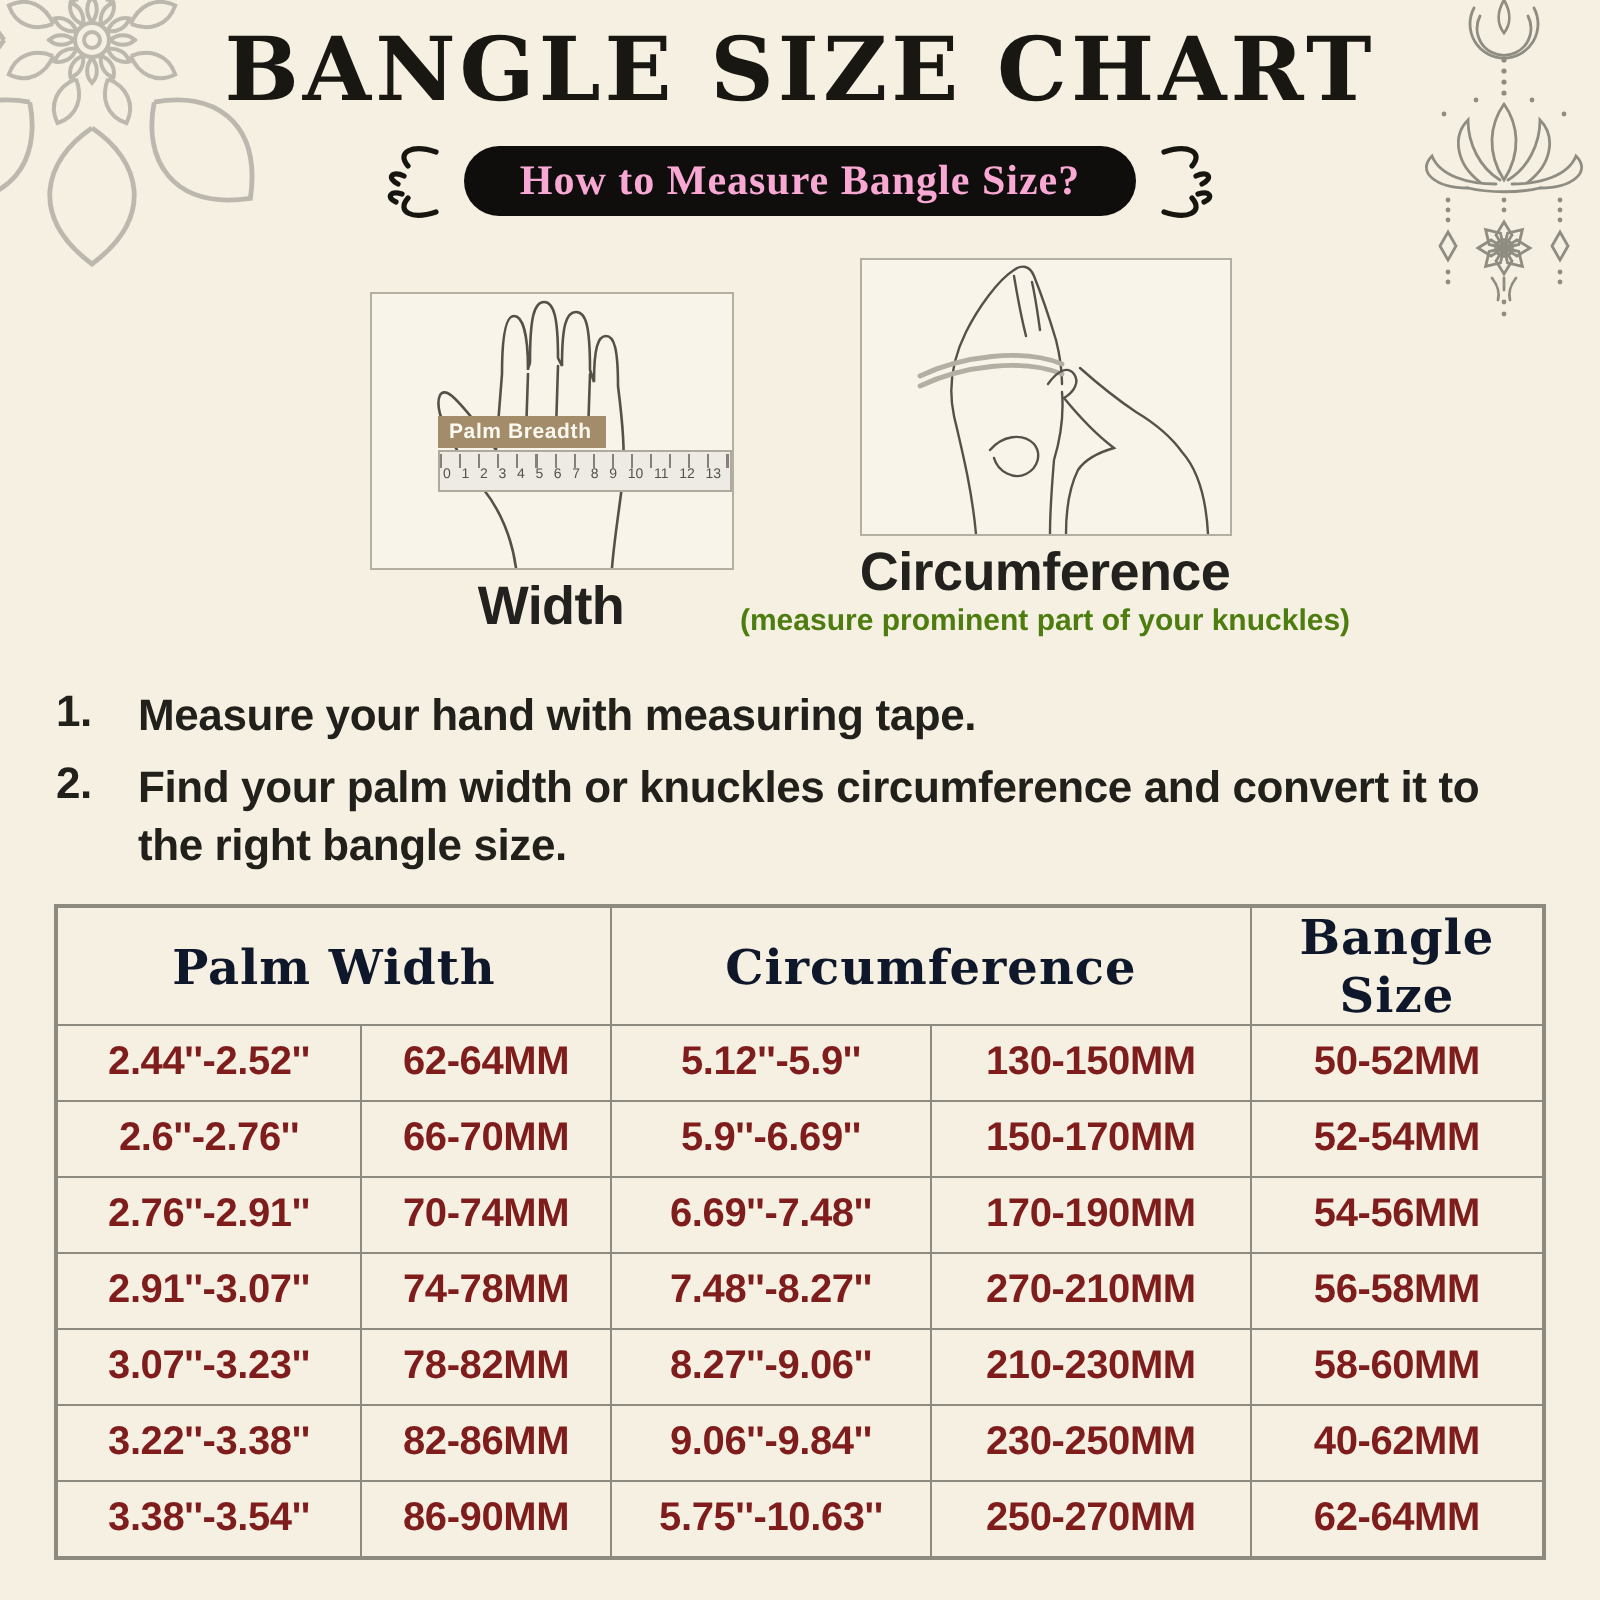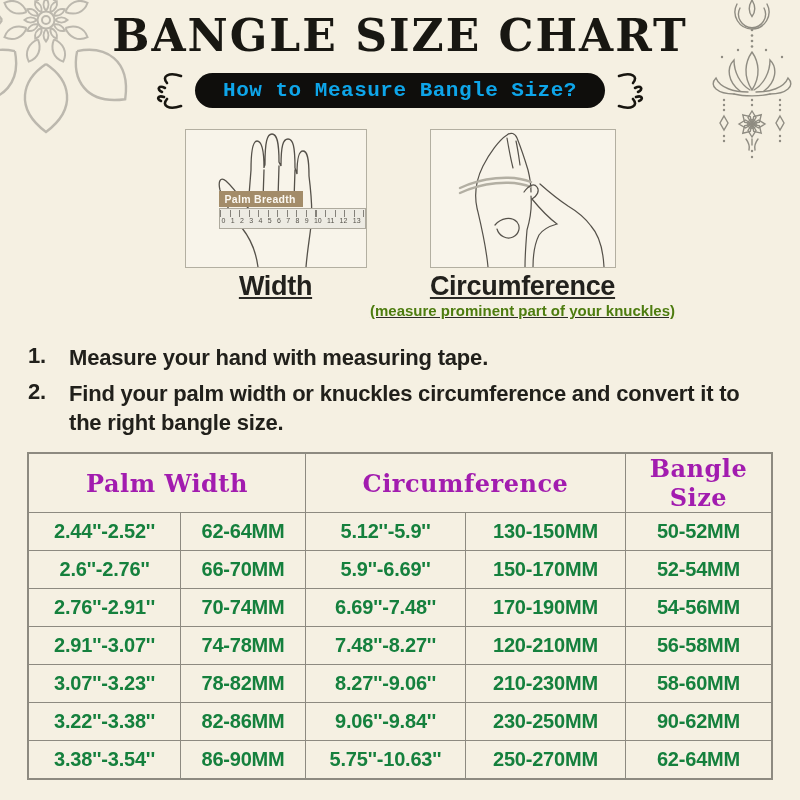--- a/index.html
+++ b/index.html
@@ -29,38 +29,37 @@
   .banner-row{
     display:flex;
     justify-content:center;
     align-items:center;
     gap:10px;
     margin-top:9px;
     height:40px;
   }
   .banner-pill{
     background:#0f0e0c;
-    color:#0ea5e9;
-    font-family:Liberation Mono, monospace;
+    color:#f9a8d4;
+    font-family:Liberation Serif, serif;
     font-weight:700;
     font-size:21px;
     letter-spacing:0.5px;
     line-height:35px;
     height:35px;
     padding:0 28px;
     border-radius:18px;
   }
 
   .illus-row{
     display:flex;
     justify-content:center;
-    align-items:flex-start;
+    align-items:flex-end;
     gap:65px;
     margin-top:19px;
-    text-decoration:underline;
   }
   .illus-col{display:flex;flex-direction:column;align-items:center;}
   .illus-col.col-width{width:180px;}
   .illus-col.col-circ{width:184px;}
   .illus-box{
     position:relative;
     border:1px solid #b3afa1;
     background:#f8f4ea;
     overflow:hidden;
   }
@@ -141,28 +140,28 @@
   }
   table.size-chart th, table.size-chart td{
     border:1px solid #8d8a80;
     text-align:center;
     padding:0;
   }
   table.size-chart th{
     font-family:"DejaVu Serif","Liberation Serif",serif;
     font-weight:700;
     font-size:24px;
-    color:#a21caf;
+    color:#0f172a;
     height:49px;
     letter-spacing:0.5px;
   }
   table.size-chart td{
     font-size:20px;
     font-weight:700;
-    color:#15803d;
+    color:#7f1d1d;
     height:37px;
     letter-spacing:-0.2px;
   }
 </style>
 </head>
 <body>
 
 <svg class="decor decor-mandala" width="170" height="140" viewBox="0 0 170 140">
   <g transform="translate(46,20)" fill="none" stroke="#bcb8ae" stroke-width="2">
     <circle r="4"></circle>
@@ -373,36 +372,36 @@
       <td>2.76''-2.91''</td>
       <td>70-74MM</td>
       <td>6.69''-7.48''</td>
       <td>170-190MM</td>
       <td>54-56MM</td>
     </tr>
     <tr>
       <td>2.91''-3.07''</td>
       <td>74-78MM</td>
       <td>7.48''-8.27''</td>
-      <td>120-210MM</td>
+      <td>270-210MM</td>
       <td>56-58MM</td>
     </tr>
     <tr>
       <td>3.07''-3.23''</td>
       <td>78-82MM</td>
       <td>8.27''-9.06''</td>
       <td>210-230MM</td>
       <td>58-60MM</td>
     </tr>
     <tr>
       <td>3.22''-3.38''</td>
       <td>82-86MM</td>
       <td>9.06''-9.84''</td>
       <td>230-250MM</td>
-      <td>90-62MM</td>
+      <td>40-62MM</td>
     </tr>
     <tr>
       <td>3.38''-3.54''</td>
       <td>86-90MM</td>
       <td>5.75''-10.63''</td>
       <td>250-270MM</td>
       <td>62-64MM</td>
     </tr>
 
   </tbody>

